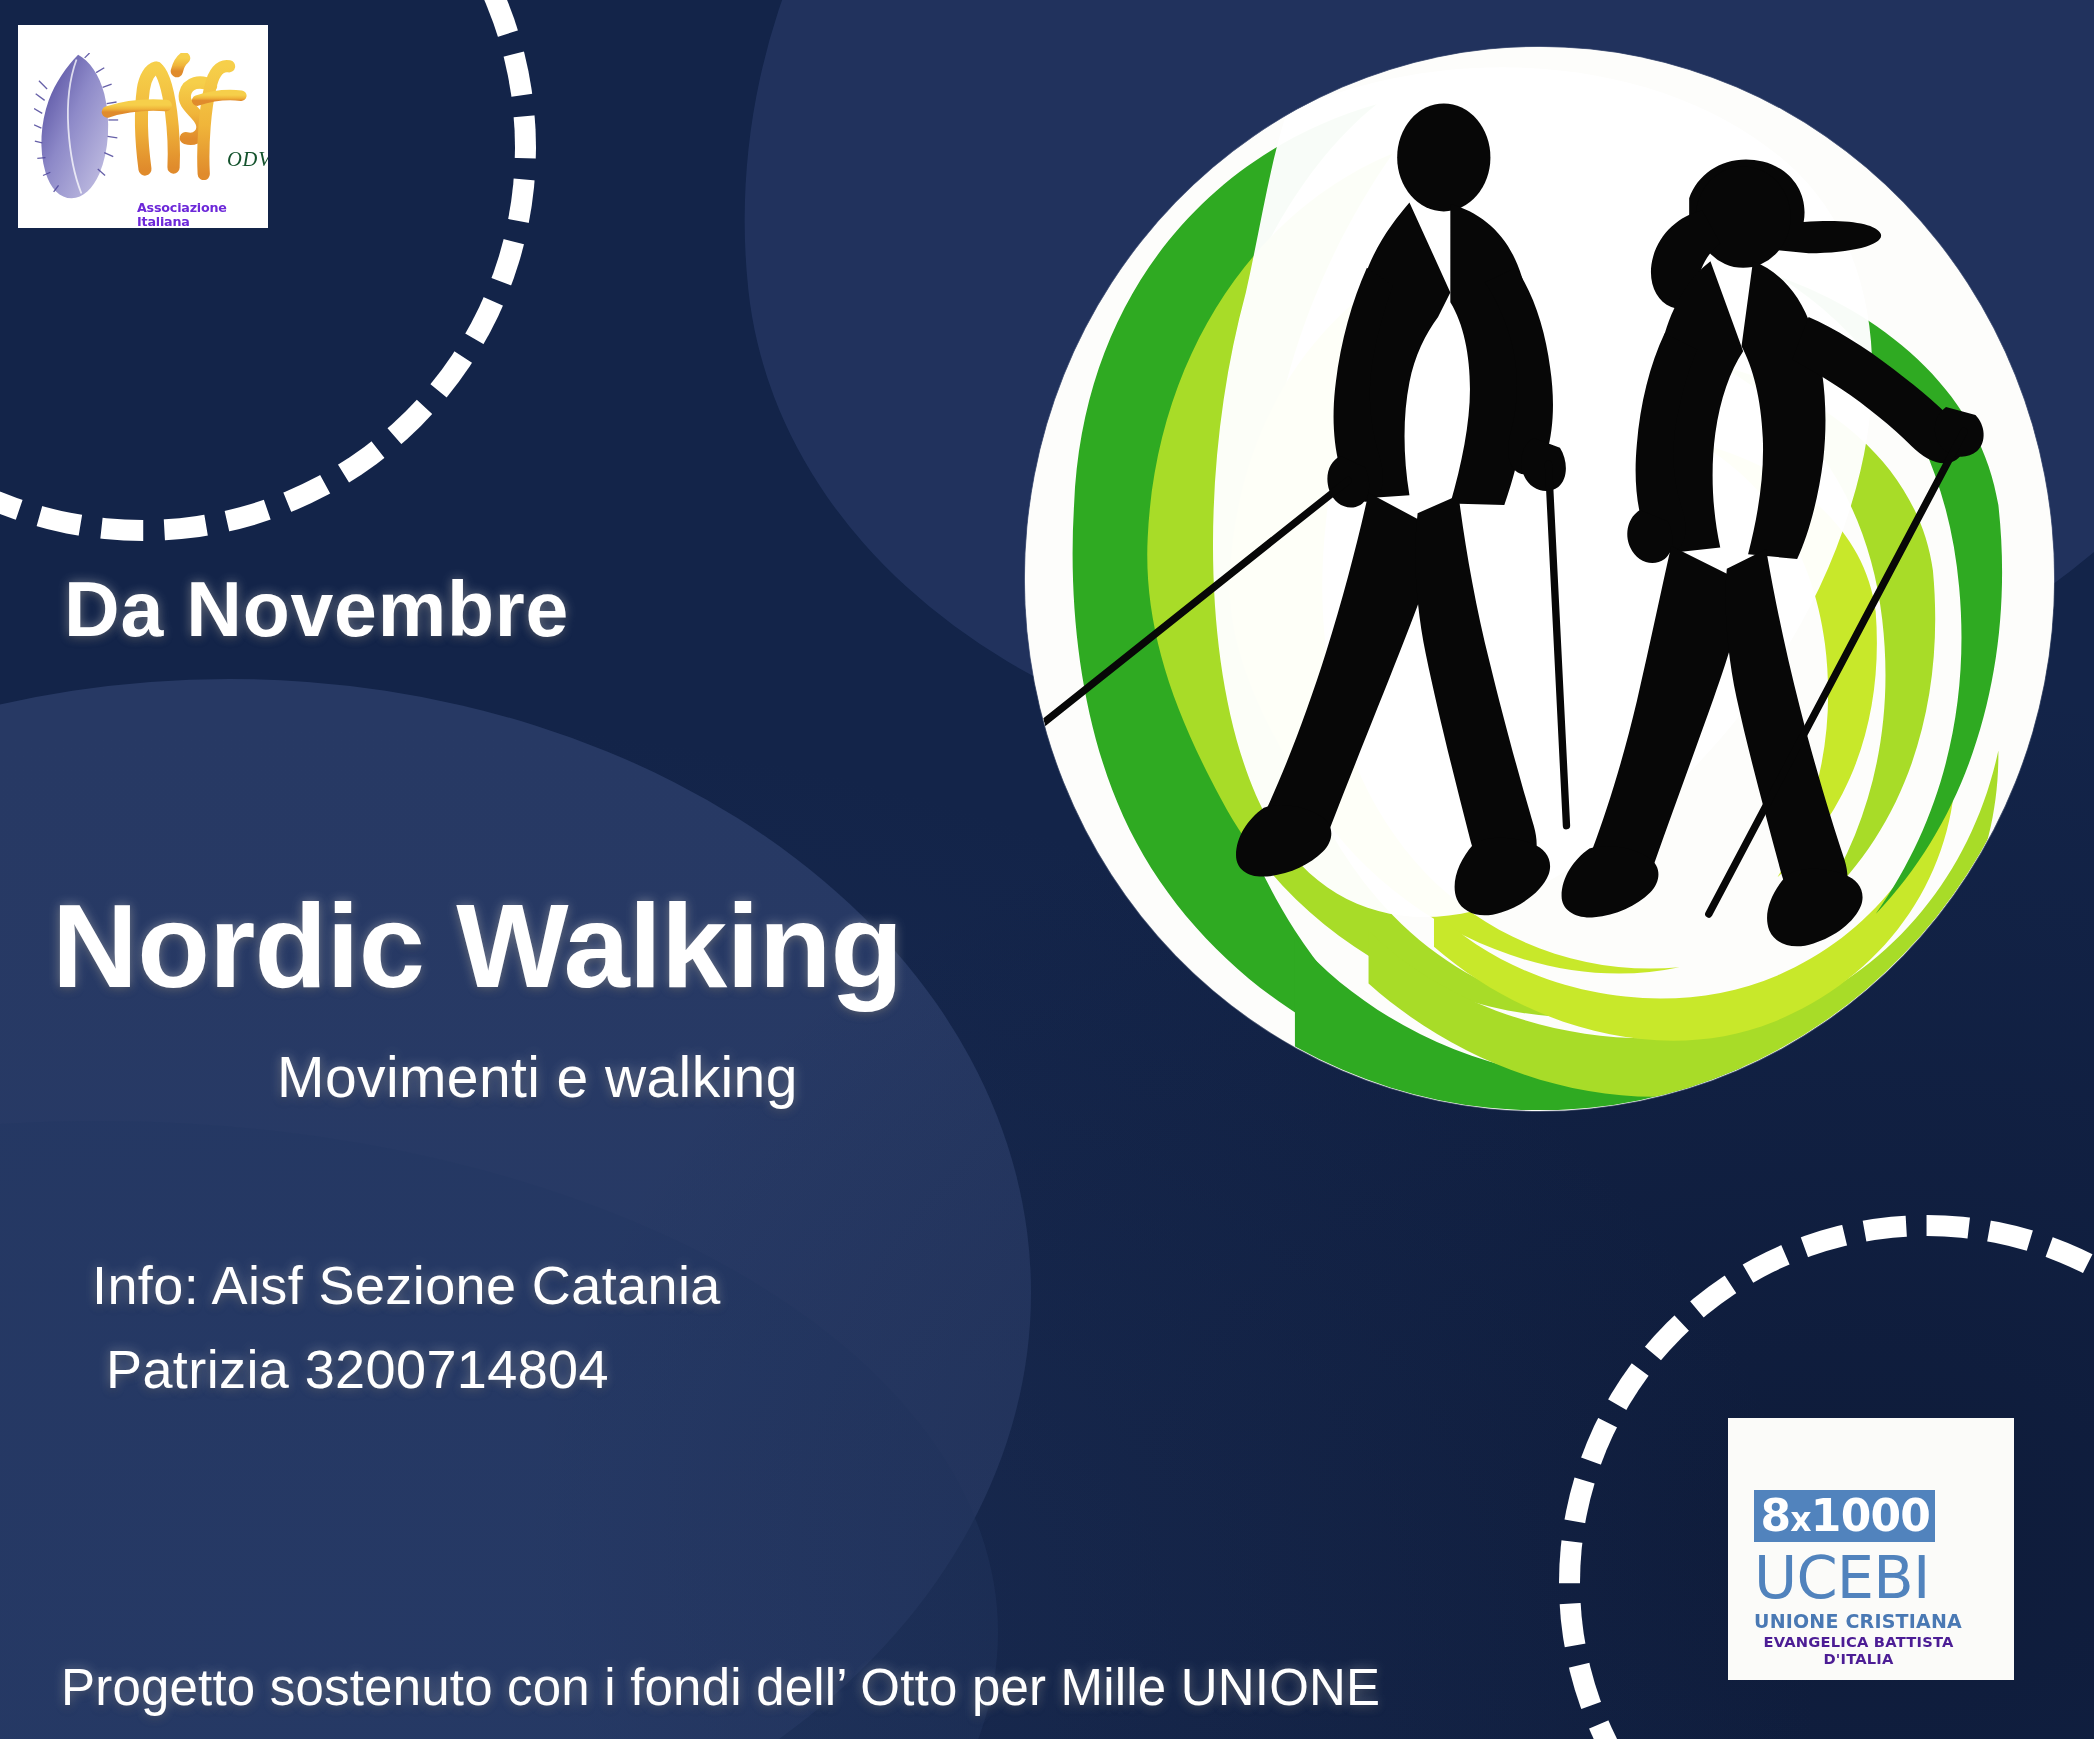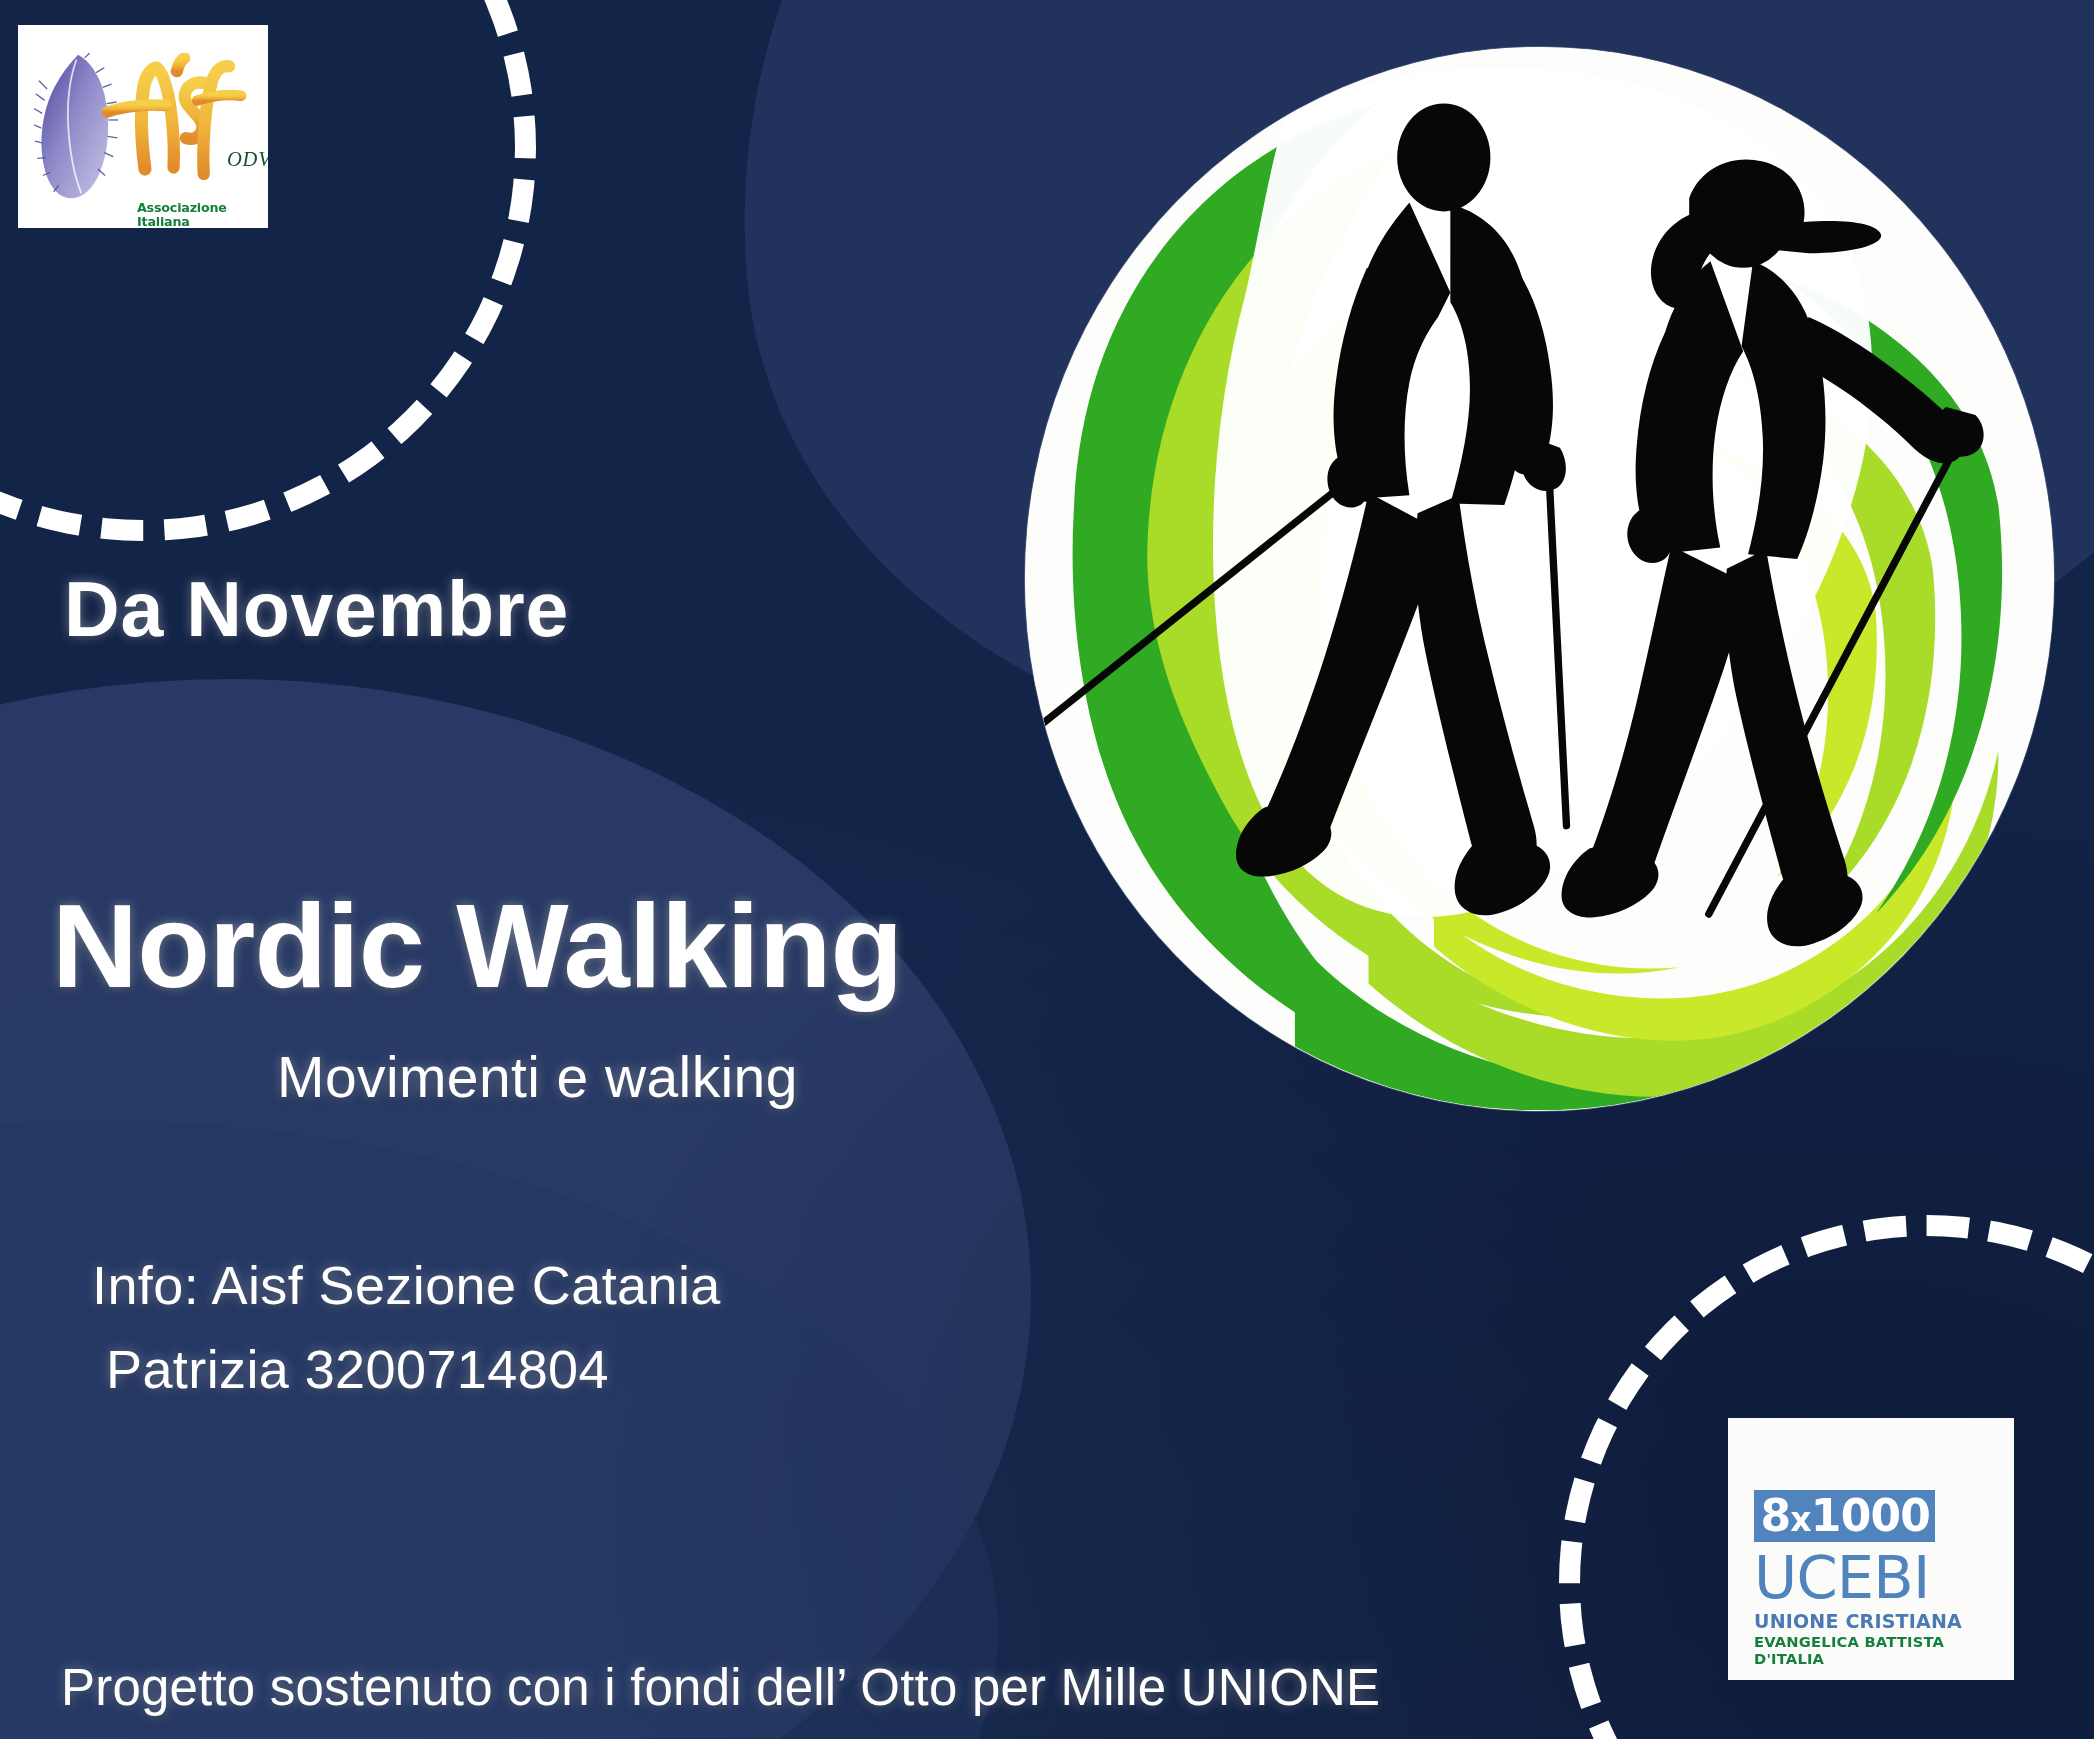--- a/index.html
+++ b/index.html
@@ -112,21 +112,21 @@
     font-size: 20.5px;
     color: #14532d;
     letter-spacing: 0.8px;
   }
   .aisf-sub {
     position: absolute;
     left: 119px;
     top: 175px;
     width: 131px;
     text-align: left;
-    color: #15803d;
+    color: #6d28d9;
     font-family: "DejaVu Sans", sans-serif;
     font-size: 12.7px;
     font-weight: 700;
     line-height: 1.18;
     letter-spacing: -0.2px;
   }
 
   
   #walk-circle {
     position: absolute;
@@ -230,26 +230,27 @@
   }
   .ucebi-l1 {
     color: #4a79b4;
     font-family: "DejaVu Sans", sans-serif;
     font-weight: 700;
     font-size: 19px;
     letter-spacing: 0.2px;
     margin-top: 2.5px;
   }
   .ucebi-l2 {
-    color: #15803d;
+    color: #4c1d95;
     font-family: "DejaVu Sans", sans-serif;
     font-weight: 700;
     font-size: 14.7px;
     letter-spacing: 0.2px;
     margin-top: 0.8px;
+    text-align: center;
   }
 </style>
 </head>
 <body>
 
 <div id="poster">
 
   <div class="bg-layer">
     <div class="bg-blob-topright"></div>
     <div class="bg-blob-left"></div>

